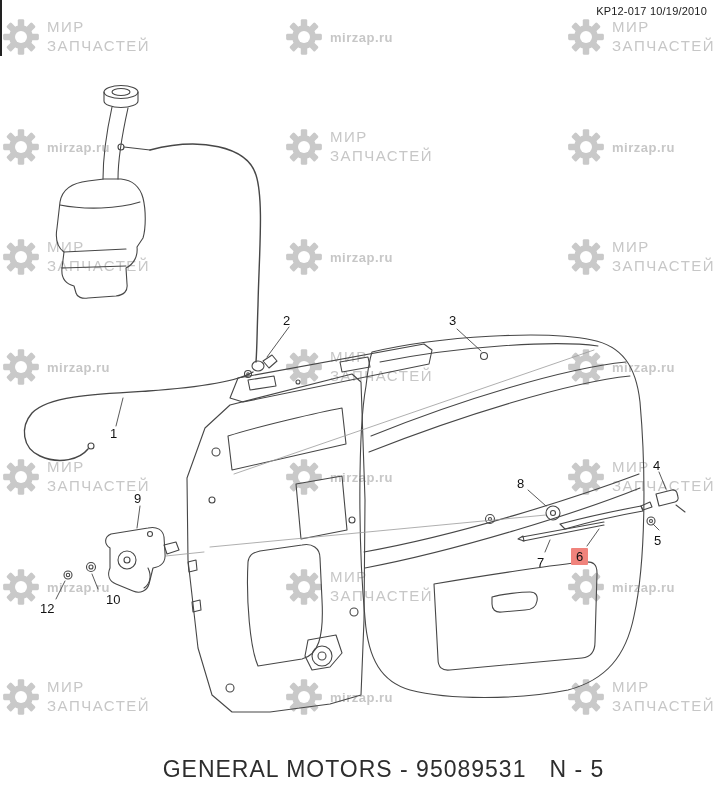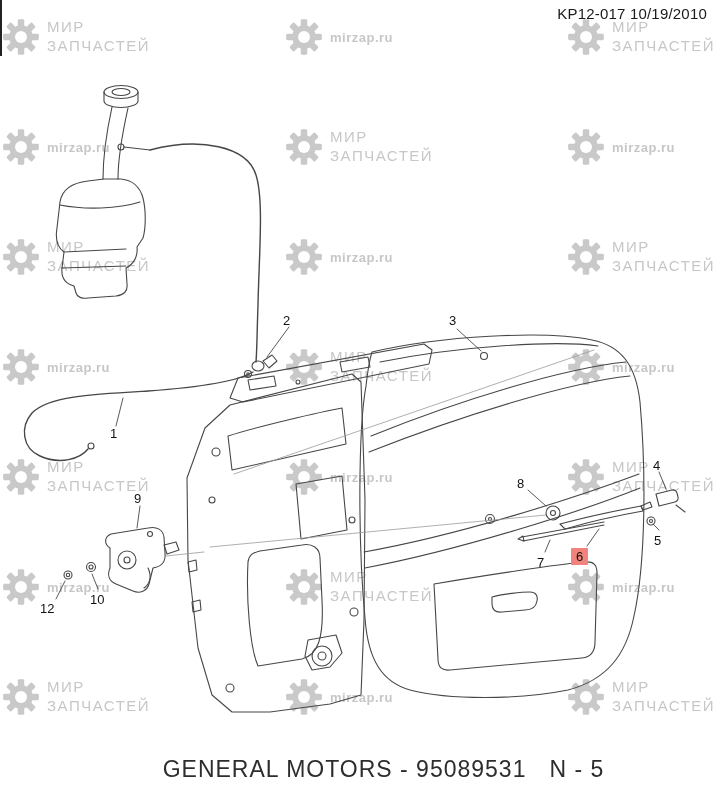--- a/index.html
+++ b/index.html
@@ -2,21 +2,21 @@
 <html><head>
 <meta charset="utf-8">
 <style>
   * { box-sizing: border-box; margin: 0; padding: 0; }
   html, body { background: #ffffff; }
   body { width: 715px; height: 800px; font-family: "Liberation Sans", sans-serif; }
   .page { position: relative; width: 715px; height: 800px; background: #fff; overflow: hidden; }
 
   .doc-code {
     position: absolute; top: 5px; right: 8px;
-    font-size: 15px; color: #1a1a1a; z-index: 5; letter-spacing: 0.2px;
+    font-size: 11px; color: #1a1a1a; z-index: 5; letter-spacing: 0.2px;
   }
 
   .edge-artifact {
     position: absolute; left: 0; top: 0; width: 2px; height: 56px;
     background: #222; z-index: 5;
   }
 
   
   .wm {
     position: absolute; display: flex; align-items: center; gap: 7px;
@@ -356,21 +356,21 @@
 
   <div class="callout" style="left:110px;top:425px">1</div>
   <div class="callout" style="left:283px;top:312px">2</div>
   <div class="callout" style="left:449px;top:312px">3</div>
   <div class="callout" style="left:653px;top:457px">4</div>
   <div class="callout" style="left:654px;top:532px">5</div>
   <div class="callout hl" style="left: 571px; top: 548px; background-color: rgb(240, 131, 124);">6</div>
   <div class="callout" style="left:537px;top:554px">7</div>
   <div class="callout" style="left:517px;top:475px">8</div>
   <div class="callout" style="left:134px;top:490px">9</div>
-  <div class="callout" style="left:90px;top:591px">10</div>
+  <div class="callout" style="left:106px;top:591px">10</div>
   <div class="callout" style="left:40px;top:600px">12</div>
 
   <div class="footer">
     <span>GENERAL MOTORS - 95089531</span>
     <span>N - 5</span>
   </div>
 
 </div>
 
 </body></html>

